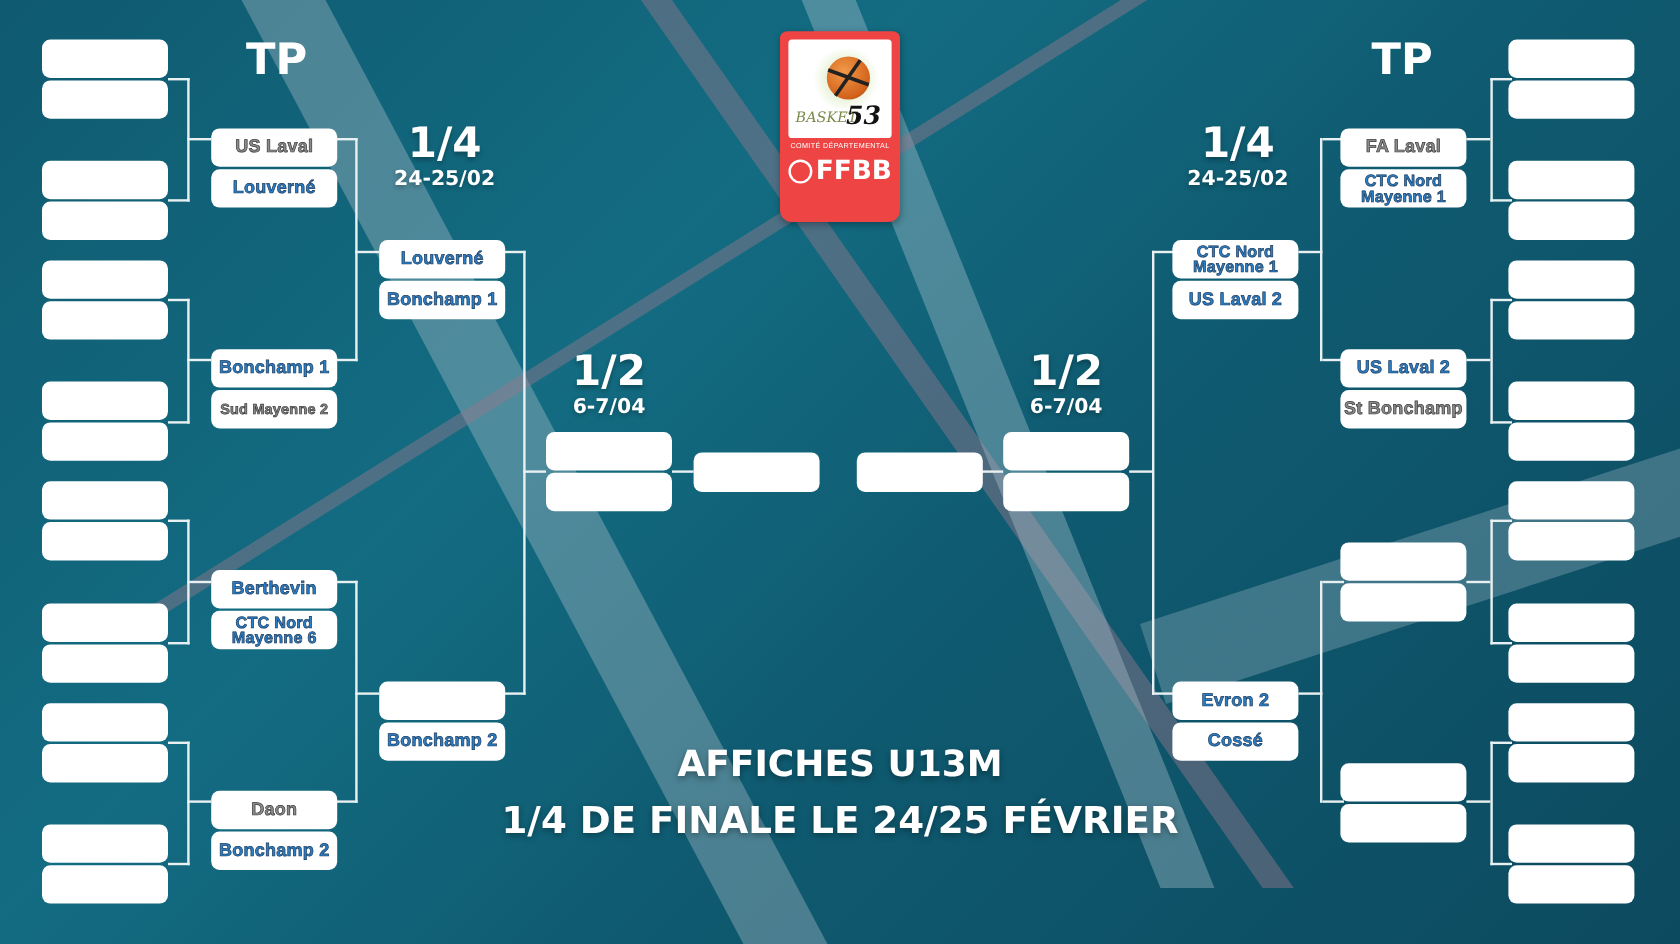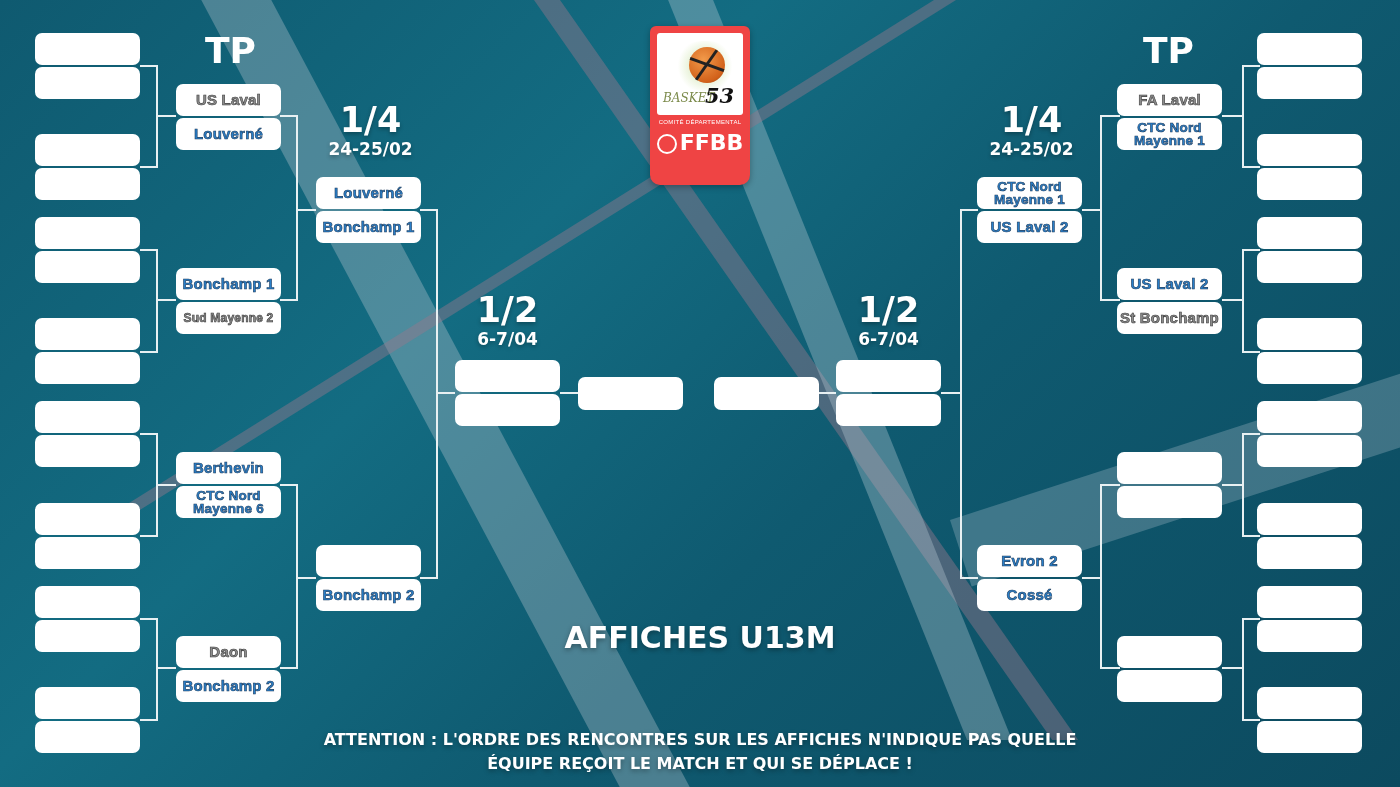--- a/index.html
+++ b/index.html
@@ -13,21 +13,21 @@
 
   .match { position:absolute; width:105px; height:66px; }
   .match .half {
     position:absolute; left:0; width:100%; height:32px; background:#fff;
     border-radius:7px; display:flex; align-items:center; justify-content:center;
     text-align:center; font-weight:bold; line-height:14px;
   }
   .match .half.top { top:0; }
   .match .half.bot { top:34px; }
 
-  .team { font-size:15px; letter-spacing:0.2px;
+  .team { font-size:15px; letter-spacing:0.2px;margin-top:23px;
     -webkit-text-stroke:0.6px #1d3a5a; }
   .team.blue { color:#2a7fc9; }
   .team.grey { color:#8c8c8c; -webkit-text-stroke:0.6px #3a3a3a; }
   .team.small { font-size:12px; }
   .team.two { font-size:13.5px; line-height:13px; }
 
   .single { position:absolute; width:105px; height:33px; background:#fff; border-radius:7px; }
 
   .hline, .vline { position:absolute; background:#e8f0f2; }
   .hline { height:2px; }
@@ -302,17 +302,14 @@
   <div class="match" style="left:1257px;top:586px;">
     <div class="half top"></div>
     <div class="half bot"></div>
   </div>
   <div class="match" style="left:1257px;top:687px;">
     <div class="half top"></div>
     <div class="half bot"></div>
   </div>
 
   <div class="headline h1">AFFICHES U13M</div>
-  <div class="headline warn">
-    <div>ATTENTION : L'ORDRE DES RENCONTRES SUR LES AFFICHES N'INDIQUE PAS QUELLE</div>
-    <div>ÉQUIPE REÇOIT LE MATCH ET QUI SE DÉPLACE !</div>
-  </div>
+  <div class="headline h2">1/4 DE FINALE LE 24/25 FÉVRIER</div>
 </div>
 
 </body></html>

